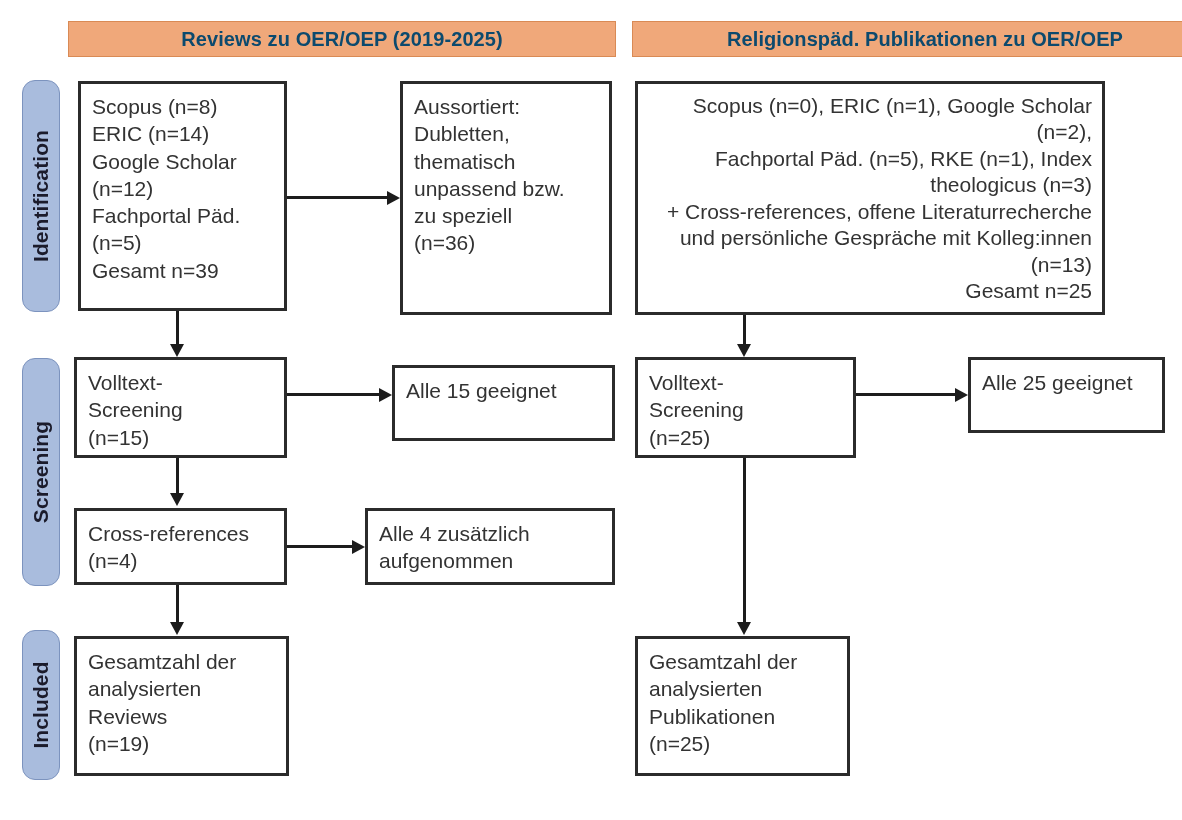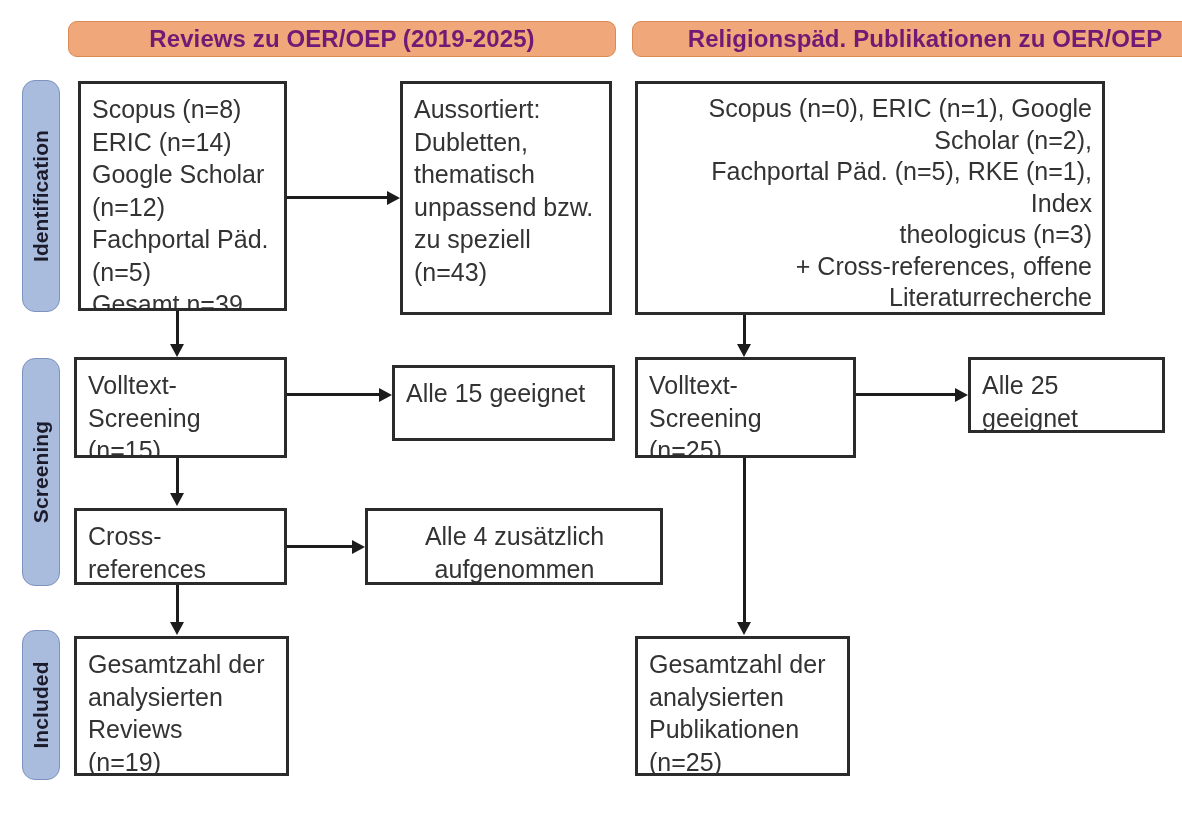--- a/index.html
+++ b/index.html
@@ -36,39 +36,39 @@
     font-weight: bold;
     color: #1b1b2b;
     letter-spacing: 0.1px;
   }
 
   
   .group-header {
     position: absolute;
     background: #F0A87A;
     border: 1.4px solid #D98A55;
-    border-radius: 9px;
+    border-radius: 0;
     box-sizing: border-box;
     display: flex;
     align-items: center;
     justify-content: center;
-    font-size: 24px;
+    font-size: 20px;
     font-weight: bold;
-    color: #701a75;
+    color: #0c4a6e;
     letter-spacing: 0.1px;
   }
 
   
   .node {
     position: absolute;
     background: #ffffff;
     border: 3px solid #2b2b2b;
     box-sizing: border-box;
     padding: 9px 10px 6px 11px;
-    font-size: 25px;
+    font-size: 21px;
     line-height: 1.30;
     color: #333333;
     white-space: pre-line;
     overflow: hidden;
   }
   .node.tight { line-height: 1.26; text-align: right; }
 
   
   .vline {
     position: absolute;
@@ -122,32 +122,32 @@
 (n=12)
 Fachportal Päd.
 (n=5)
 Gesamt n=39</div>
 
   <div class="node" style="left:400px; top:81px; width:212px; height:234px;">Aussortiert:
 Dubletten,
 thematisch
 unpassend bzw.
 zu speziell
-(n=43)</div>
+(n=36)</div>
 
   <div class="node" style="left:74px; top:357px; width:213px; height:101px;">Volltext-
 Screening
 (n=15)</div>
 
   <div class="node" style="left:392px; top:365px; width:223px; height:76px;">Alle 15 geeignet</div>
 
   <div class="node" style="left:74px; top:508px; width:213px; height:77px;">Cross-references
 (n=4)</div>
 
-  <div class="node" style="left:365px; top:508px; width:298px; height:77px;text-align:center;">Alle 4 zusätzlich
+  <div class="node" style="left:365px; top:508px; width:250px; height:77px;">Alle 4 zusätzlich
 aufgenommen</div>
 
   <div class="node" style="left:74px; top:636px; width:215px; height:140px;">Gesamtzahl der
 analysierten
 Reviews
 (n=19)</div>
 
   <div class="node tight" style="left:635px; top:81px; width:470px; height:234px;">Scopus (n=0), ERIC (n=1), Google Scholar (n=2),
 Fachportal Päd. (n=5), RKE (n=1), Index
 theologicus (n=3)

